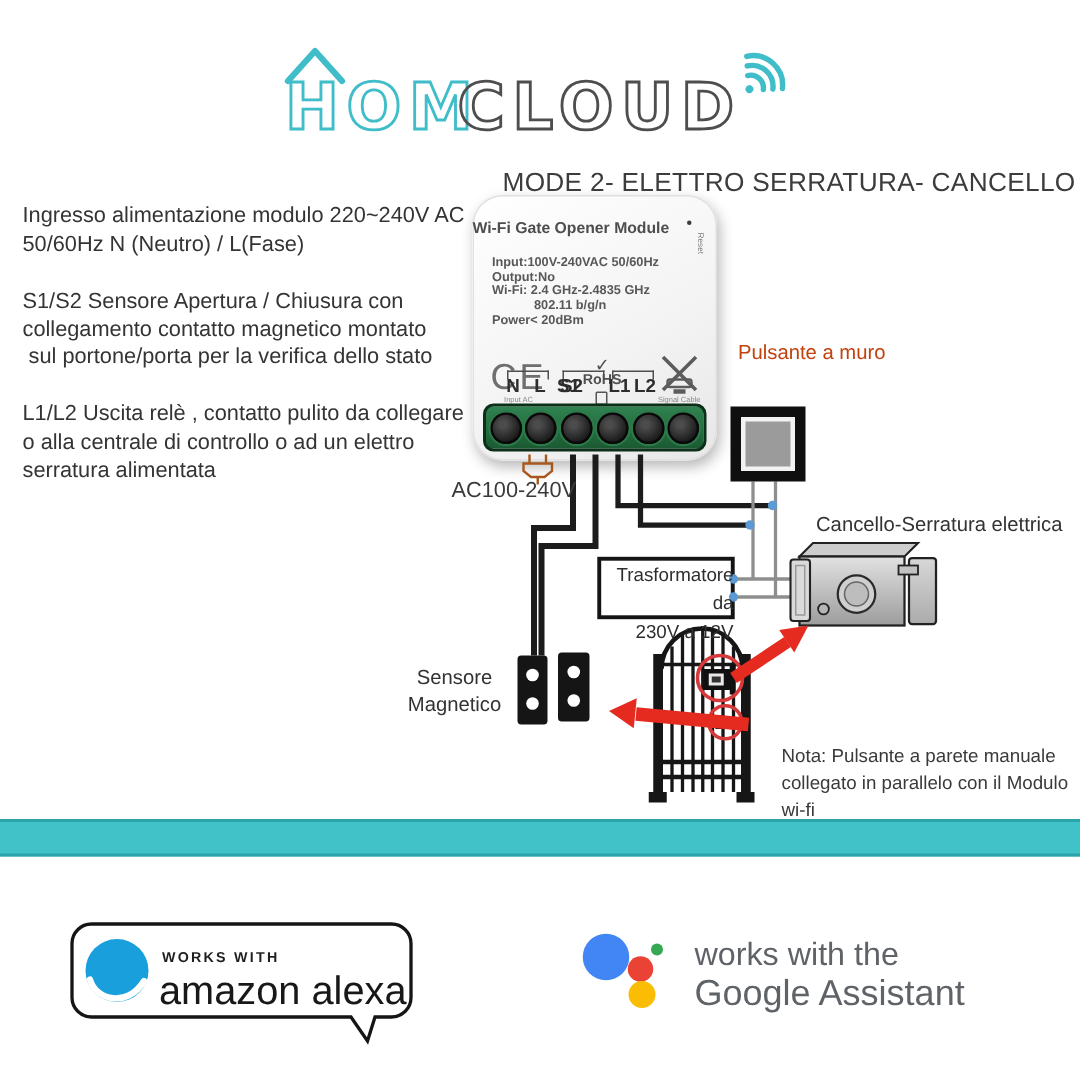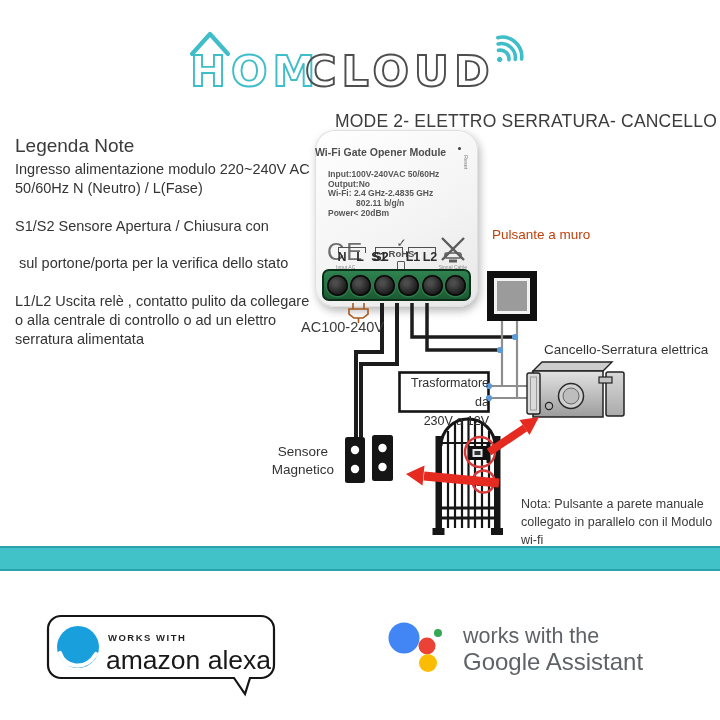--- a/index.html
+++ b/index.html
@@ -67,23 +67,22 @@
         <path d="M-7,-4 A8.5,8.5 0 0 1 7,-4"></path>
         <path d="M-11.5,-8.5 A14,14 0 0 1 11.5,-8.5"></path>
         <path d="M-16,-13 A19.5,19.5 0 0 1 16,-13"></path>
       </g>
     </g>
   </svg>
 
   <div id="page-title" class="abs">MODE 2- ELETTRO SERRATURA- CANCELLO</div>
 
   <div id="legend" class="abs">
-    <div class="heading">Legenda Note</div>
     <div class="para"><span>Ingresso alimentazione modulo 220~240V AC</span><br><span>50/60Hz N (Neutro) / L(Fase)</span></div>
-    <div class="para"><span>S1/S2 Sensore Apertura / Chiusura con</span><br><br><span> sul portone/porta per la verifica dello stato</span></div>
+    <div class="para"><span>S1/S2 Sensore Apertura / Chiusura con</span><br><span>collegamento contatto magnetico montato</span><br><span> sul portone/porta per la verifica dello stato</span></div>
     <div class="para"><span>L1/L2 Uscita relè , contatto pulito da collegare</span><br><span>o alla centrale di controllo o ad un elettro</span><br><span>serratura alimentata</span></div>
   </div>
 
   <div id="module" class="abs">
     <div class="abs m-title">Wi-Fi Gate Opener Module</div>
     <div class="abs reset-dot"></div>
     <div class="abs m-reset">Reset</div>
     <div class="abs m-specs">
       <div>Input:100V-240VAC 50/60Hz</div>
       <div>Output:No</div>

